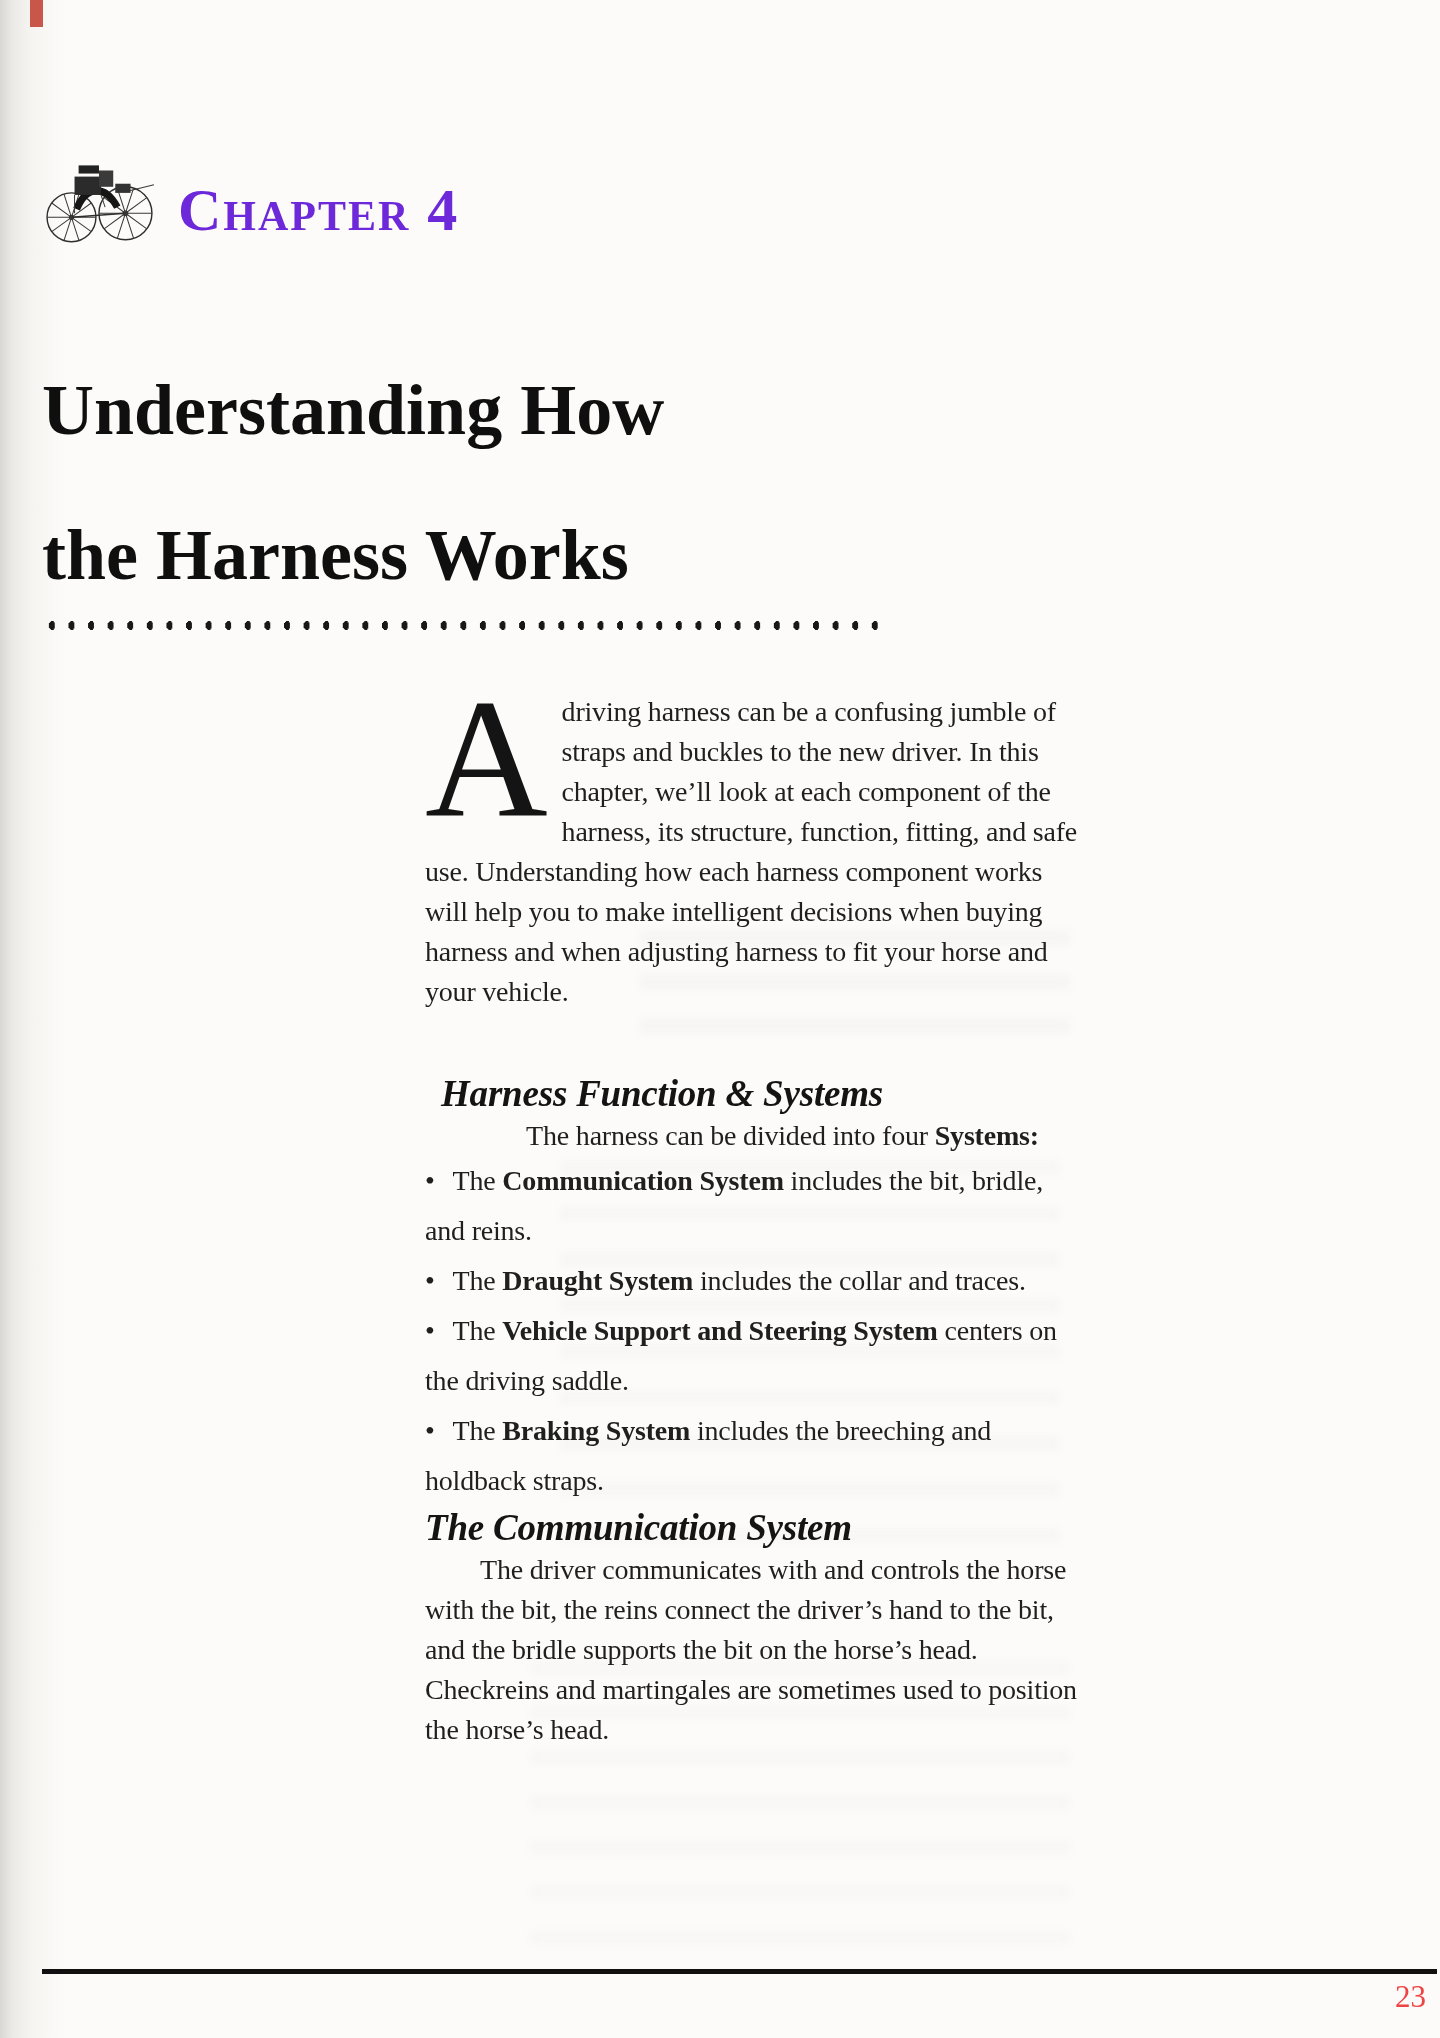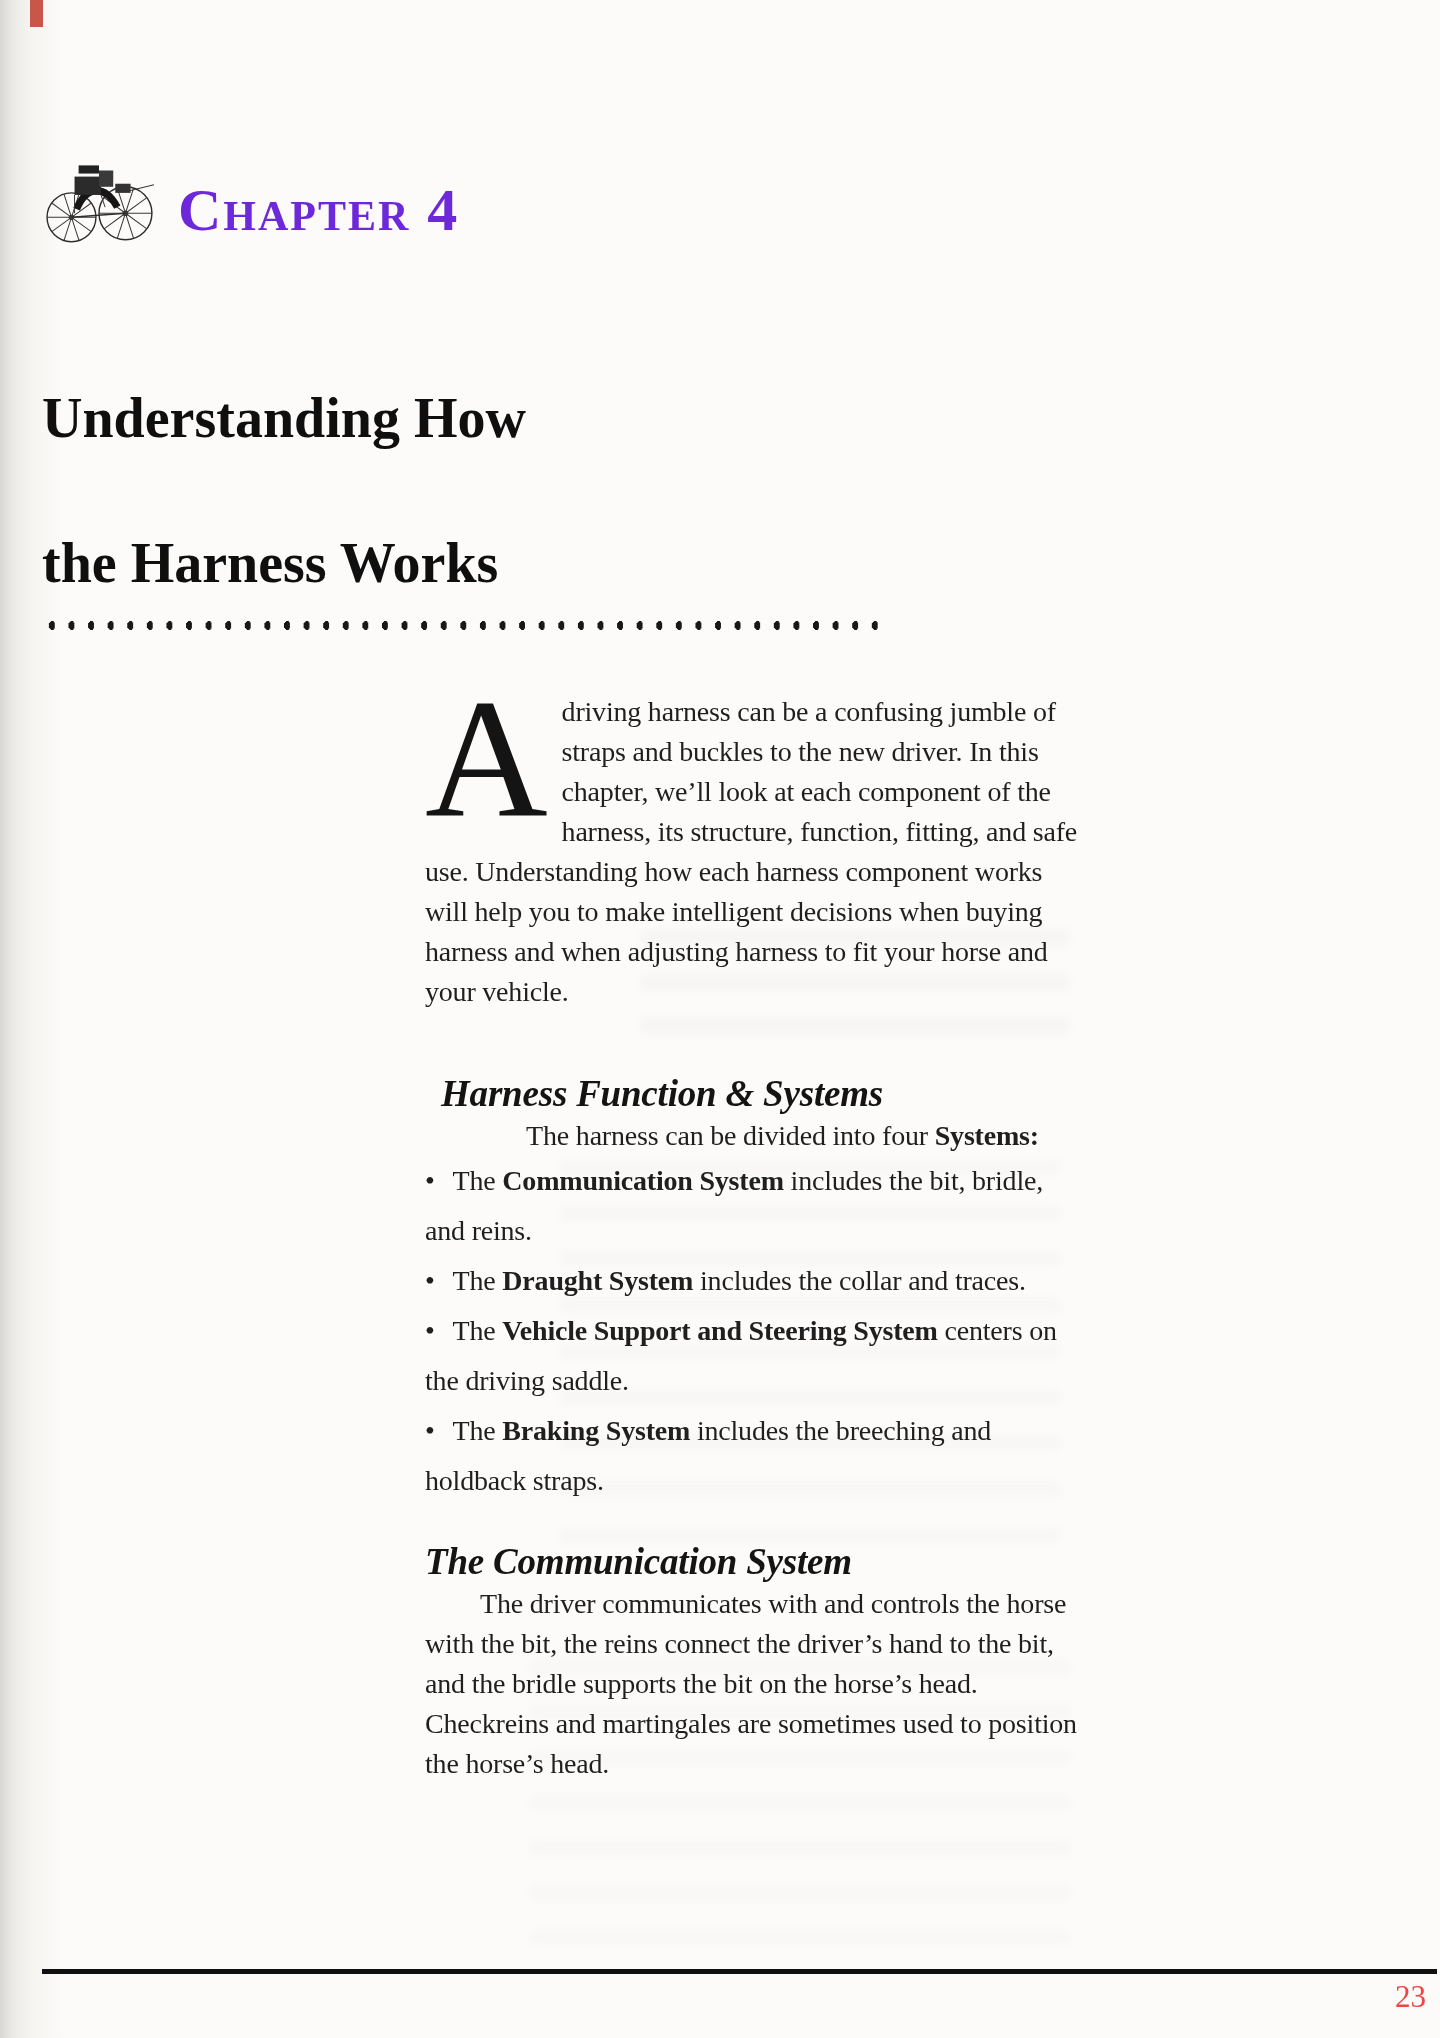--- a/index.html
+++ b/index.html
@@ -15,37 +15,37 @@
   }
   .red-mark{position:absolute;left:30px;top:0;width:13px;height:27px;background:#c0392b;opacity:.85;}
 
   .chapter-row{position:absolute;left:44px;top:154px;display:flex;align-items:flex-end;gap:22px;}
   .carriage-box{width:112px;height:90px;}
   .chapter-label{
     font-variant:small-caps;font-weight:700;font-size:60px;line-height:1;
     color:#6d28d9;letter-spacing:2px;padding-bottom:4px;
   }
 
-  .title-block{position:absolute;left:42px;top:346px;font-weight:700;font-size:56px;line-height:145px;color:#0f0f0f;}
+  .title-block{position:absolute;left:42px;top:338px;font-weight:700;font-size:72px;line-height:145px;color:#0f0f0f;}
 
   .dotted-line{
     position:absolute;left:43px;top:618px;width:842px;height:15px;
     background-image:radial-gradient(ellipse 3.1px 4.7px at 9px 7.5px,#181818 95%,rgba(0,0,0,0) 100%);
     background-size:19.6px 15px;background-repeat:repeat-x;
   }
 
   .main-col{position:absolute;left:425px;top:692px;width:660px;font-size:28px;line-height:40px;letter-spacing:-0.2px;}
   .main-col p{margin:0;}
   .dropcap{float:left;font-size:170px;line-height:118px;margin:8px 14px 0 0;color:#141414;}
   h2{font-size:37px;font-style:italic;font-weight:700;margin:0;color:#141414;line-height:44px;}
   .h2-1{margin-top:60px;margin-left:16px;}
   .lead-par{margin-top:18px;text-indent:55px;text-align:center;}
   .bullet{margin-top:26px;line-height:50px;}
   .bullet .dot{margin-right:18px;}
-  .h2-2{margin-top:34px;}
+  .h2-2{}
   .body-par{margin-top:18px;text-indent:55px;}
   .b{font-weight:700;}
 
   .bottom-rule{position:absolute;left:42px;top:1969px;width:1395px;height:5px;background:#101010;}
   .page-number{position:absolute;right:14px;top:1979px;font-size:31px;color:#ef4444;}
 
   .ghost{position:absolute;filter:blur(3.5px);opacity:.5;pointer-events:none;}
   .g1{left:640px;top:930px;width:430px;height:120px;background:repeating-linear-gradient(180deg,rgba(100,100,100,.07) 0 16px,transparent 16px 44px);}
   .g2{left:560px;top:1160px;width:500px;height:400px;background:repeating-linear-gradient(180deg,rgba(100,100,100,.055) 0 15px,transparent 15px 46px);}
   .g3{left:530px;top:1660px;width:540px;height:290px;background:repeating-linear-gradient(180deg,rgba(110,110,110,.05) 0 15px,transparent 15px 45px);}

